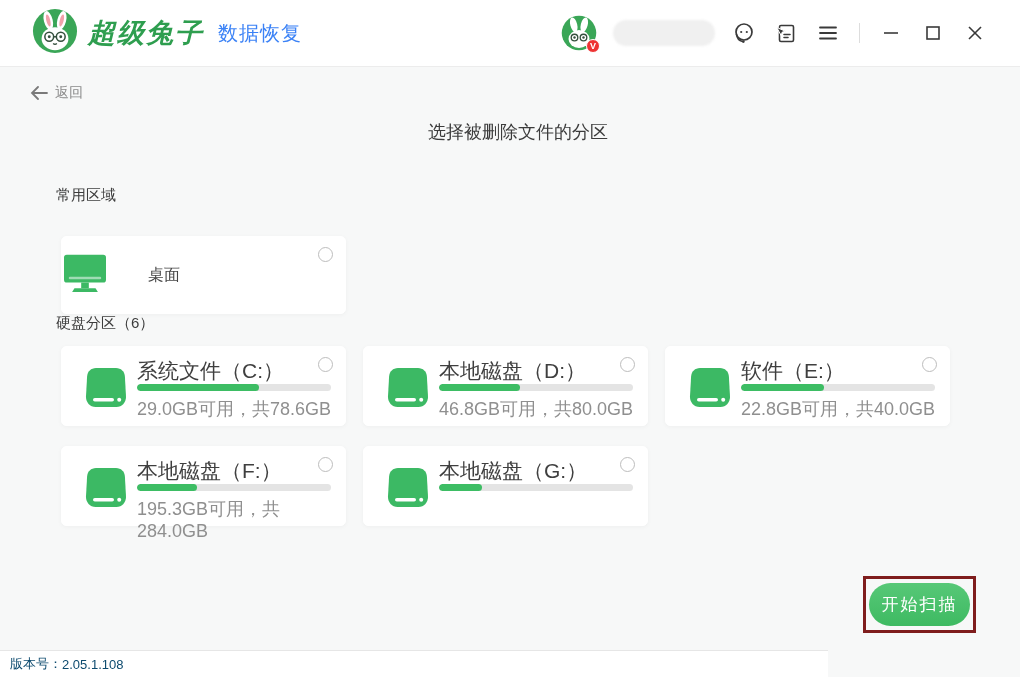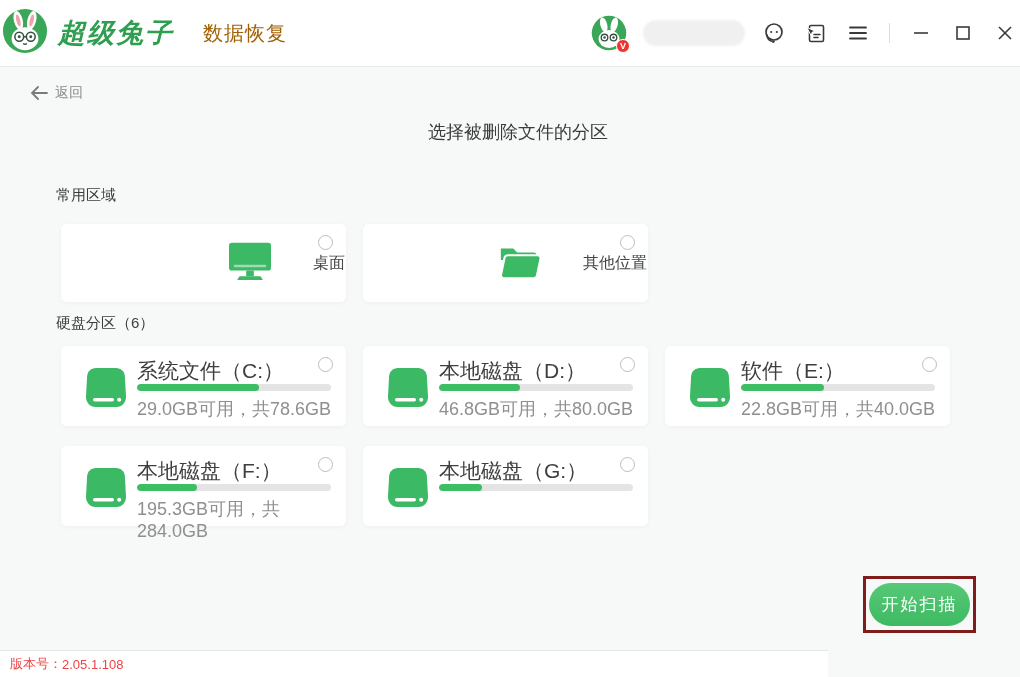--- a/index.html
+++ b/index.html
@@ -2,24 +2,24 @@
 <html><head>
 <meta charset="utf-8">
 <style>
   * { margin:0; padding:0; box-sizing:border-box; }
   html,body { width:1020px; height:677px; }
   body { font-family:"Liberation Sans","DejaVu Sans",sans-serif; background:#fff; }
   .window { position:relative; width:1020px; height:677px; background:#f7f8f8; overflow:hidden; }
 
   
   .titlebar { position:absolute; left:0; top:0; width:1020px; height:67px; background:#fff;
-              border-bottom:1px solid #ececec; display:flex; align-items:center; padding:0 2px; }
+              border-bottom:1px solid #ececec; display:flex; align-items:center; padding:0 32px; }
   .brand-area { display:flex; align-items:center; gap:10px; }
   .brand { color:#2e9e4f; font-size:27px; font-weight:bold; font-style:italic; letter-spacing:2px; }
-  .product { color:#a16207; font-size:20px; margin-left:19px; letter-spacing:1px; }
+  .product { color:#3b82f6; font-size:20px; margin-left:4px; letter-spacing:1px; }
   .header-right { margin-left:auto; display:flex; align-items:center; gap:16px; }
   .avatar-wrap { position:relative; width:36px; height:36px; cursor:pointer; }
   .vip-badge { position:absolute; right:-3px; bottom:-2px; width:14px; height:14px; background:#e33; border-radius:50%;
                color:#fff; font-size:9px; font-weight:bold; display:flex; align-items:center; justify-content:center;
                border:1px solid #fff; }
   .username-blur { width:102px; height:26px; background:#f0f0f0; border-radius:13px; filter:blur(1px); }
   .hicon { width:26px; height:26px; display:flex; align-items:center; justify-content:center; cursor:pointer; background:none; border:none; }
   .vsep { width:1px; height:20px; background:#ddd; margin:0 2px; }
 
   
@@ -27,21 +27,21 @@
   .back { position:absolute; left:22px; top:16px; display:flex; align-items:center; gap:7px;
           color:#8a8a8a; font-size:14px; cursor:pointer; }
   .page-title { position:absolute; left:0; top:52px; width:1020px; text-align:center;
                 font-size:18px; color:#3c3c3c; font-weight:400; }
   .section-label { position:absolute; left:48px; font-size:15px; color:#3c3c3c; }
   .lbl-common { top:118px; }
   .lbl-parts { top:246px; }
 
   .card { position:absolute; width:285px; background:#fff; border-radius:5px;
           border:1px solid #fff; box-shadow:0 1px 4px rgba(0,0,0,.04); cursor:pointer; }
-  .area-card { height:78px; top:156px; display:flex; align-items:center; justify-content:flex-end; gap:40px; }
+  .area-card { height:78px; top:168px; display:flex; align-items:center; justify-content:flex-start; gap:40px; }
   .area-label { font-size:16px; color:#454545; }
 
   .part-card { height:80px; }
   .row1 { top:278px; } .row2 { top:378px; }
   .col1 { left:53px; } .col2 { left:355px; } .col3 { left:657px; }
   .drive-icon { position:absolute; left:20px; top:16px; }
   .part-name { position:absolute; left:75px; top:10px; font-size:21px; color:#3f3f3f; }
   .bar-track { position:absolute; left:75px; top:37px; width:194px; height:7px; background:#e4e4e4; border-radius:3.5px; overflow:hidden; }
   .bar-fill { height:100%; background:#3dbd64; border-radius:3.5px; }
   .part-detail { position:absolute; left:75px; top:50px; font-size:18px; color:#8f8f8f; }
@@ -56,21 +56,21 @@
   
   .annotation-box { position:absolute; left:855px; top:508px; width:113px; height:57px;
                     border:3px solid #7f1d1d; display:flex; align-items:center; justify-content:center; }
   .scan-btn { width:101px; height:43px; border:none; border-radius:21.5px; cursor:pointer;
               background:linear-gradient(180deg,#57c877,#3eba62); color:#fff; font-size:17px;
               letter-spacing:2px; font-family:inherit; }
 
   
   .footer { position:absolute; left:0; bottom:0; width:828px; height:27px; background:#fff;
             border-top:1px solid #e6e6e6; display:flex; align-items:center; padding-left:10px;
-            font-size:13px; color:#ef4444; }
+            font-size:13px; color:#0c4a6e; }
 </style>
 </head>
 <body>
 
 <div class="window">
 
   <div class="titlebar">
     <div class="brand-area">
       <span>
         <svg width="46" height="46" viewBox="0 0 48 48">
@@ -170,30 +170,20 @@
           <rect x="2" y="3" width="44" height="29" rx="3" fill="#3cb964"></rect>
           <rect x="7" y="26" width="34" height="2.6" rx="1.3" fill="#9fdcb4"></rect>
           <rect x="20" y="32" width="8" height="6" fill="#3cb964"></rect>
           <path d="M13 38 h22 l2.5 4 h-27 z" fill="#3cb964"></path>
         </svg>
       </span>
       <span class="area-label">桌面</span>
       <div class="radio"></div>
     </div>
 
-    <div class="card area-card col2">
-      <span>
-        <svg width="46" height="40" viewBox="0 0 48 40">
-          <path d="M4 7 h13 l4 4 h17 a3.5 3.5 0 0 1 3.5 3.5 V19 H4 z" fill="#3cb964"></path>
-          <path d="M7.2 38 c-2 0-3.4-1.8-3-3.7 L7.8 16.9 c.35-1.6 1.8-2.9 3.4-2.9 h31.2 c2 0 3.4 1.8 3 3.7 L41.7 35.1 c-.35 1.7-1.8 2.9-3.4 2.9 z" fill="#3cb964" stroke="#fff" stroke-width="2.2"></path>
-        </svg>
-      </span>
-      <span class="area-label">其他位置</span>
-      <div class="radio"></div>
-    </div>
 
     <div class="section-label lbl-parts">硬盘分区（6）</div>
 
     <div class="card part-card row1 col1">
       <span class="drive-icon">
         <svg width="48" height="48" viewBox="0 0 48 48">
             <path d="M14 5 H34 c5 0 8.6 3.5 8.9 8.5 L44 33.5 C44.3 39.2 40 44 34.4 44 H13.6 C8 44 3.7 39.2 4 33.5 L5.1 13.5 C5.4 8.5 9 5 14 5 Z" fill="#3cb964"></path>
             <rect x="11" y="35" width="21" height="3.6" rx="1.8" fill="#fff"></rect>
             <circle cx="37.2" cy="36.8" r="2" fill="#fff"></circle>
           </svg>

